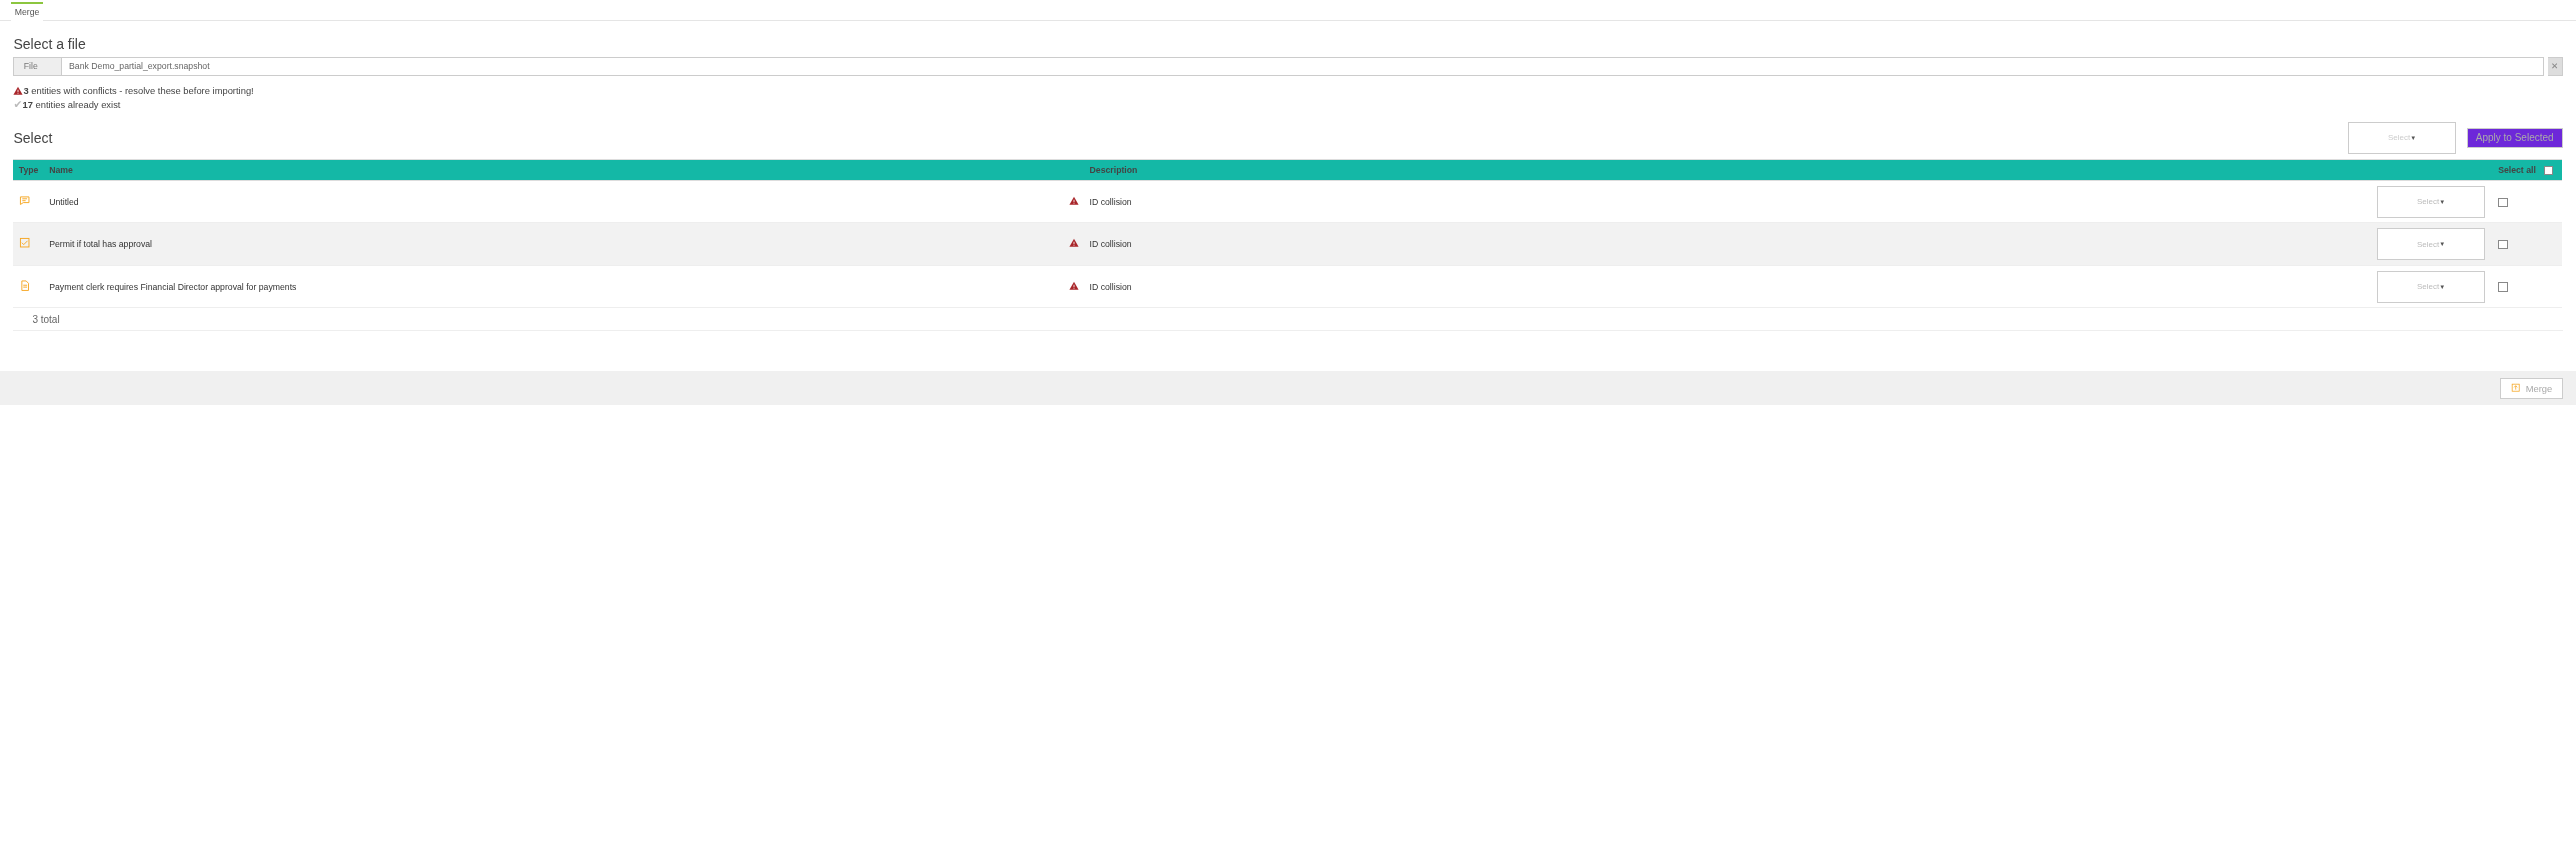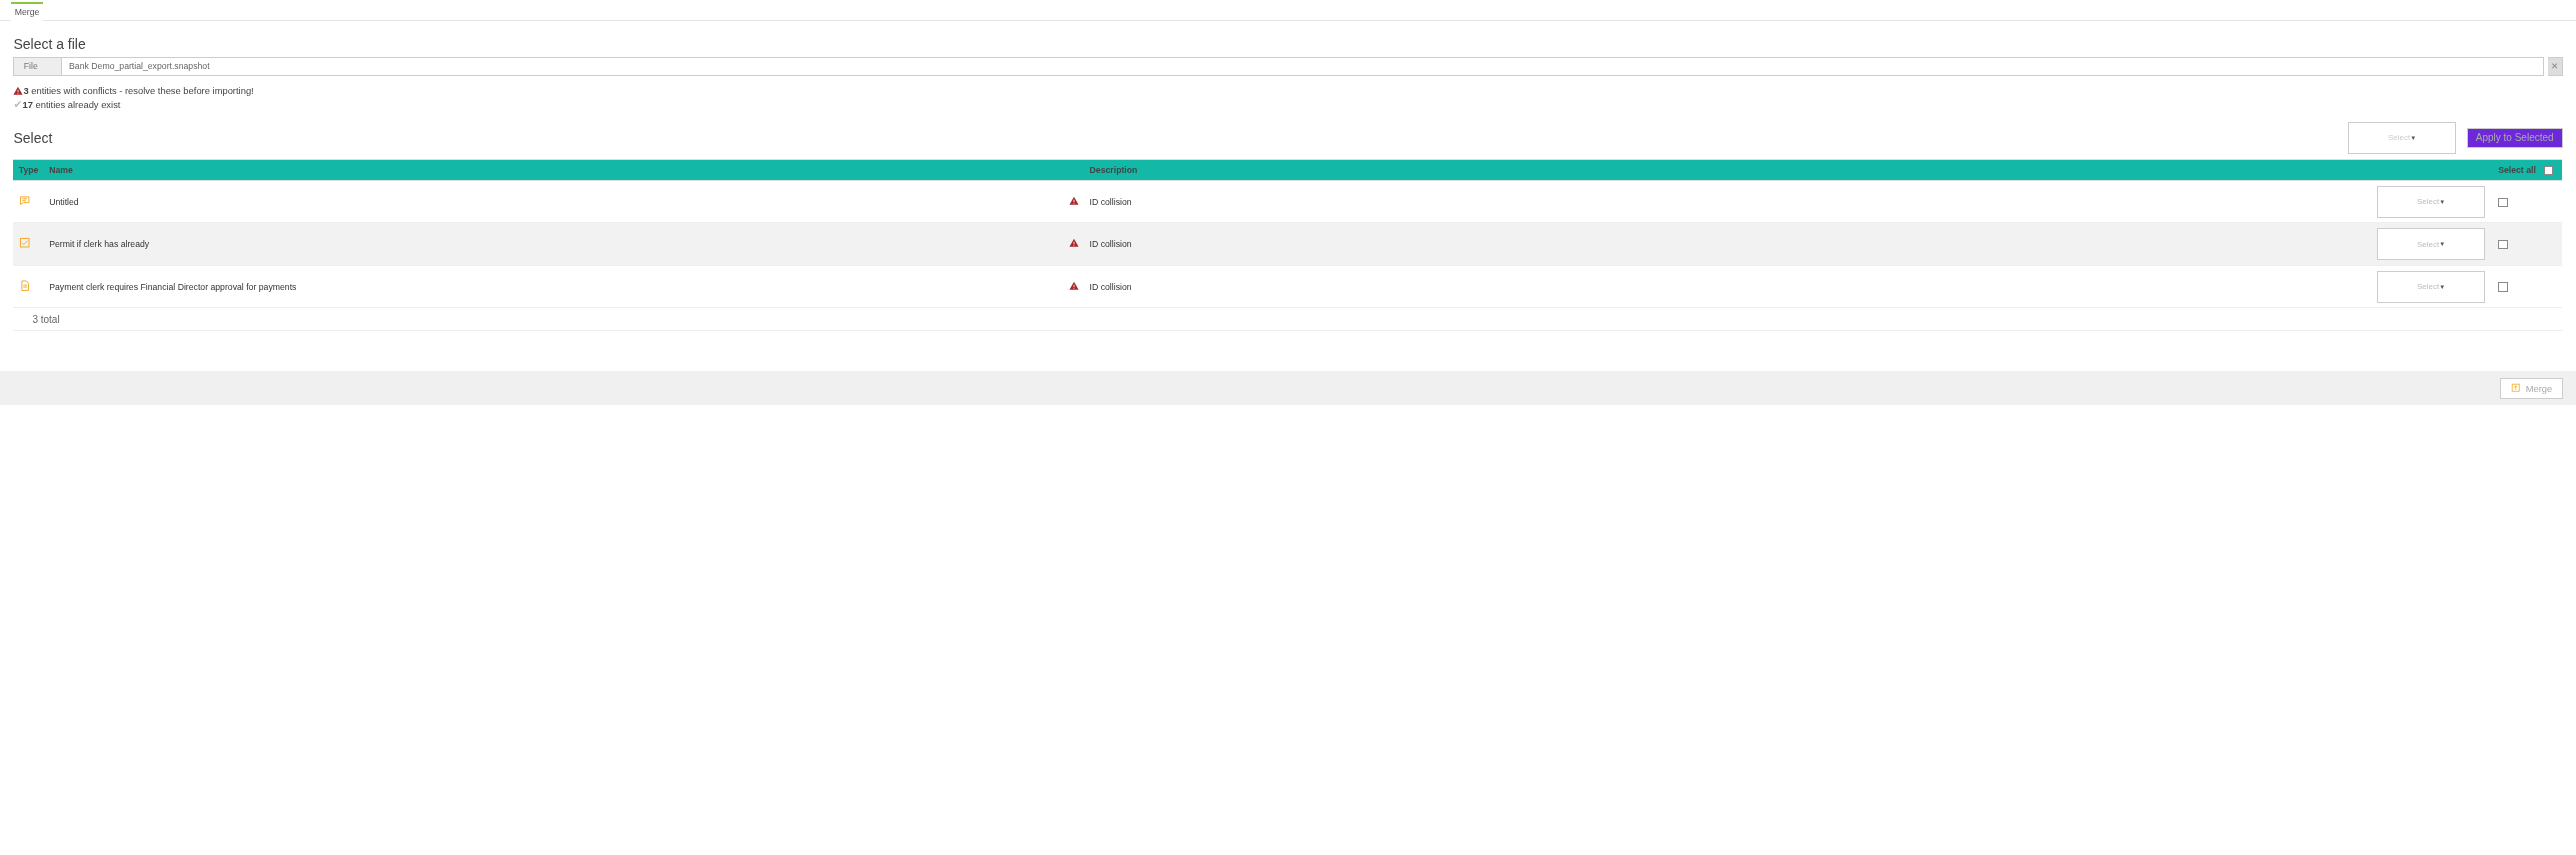--- a/index.html
+++ b/index.html
@@ -155,21 +155,21 @@
         </td>
         <td class="col-check"><span class="row-checkbox"></span></td>
       </tr>
       <tr class="alt">
         <td class="col-type">
           <svg class="type-icon" viewBox="0 0 24 24">
               <rect x="3" y="3" width="18" height="18" fill="none" stroke="#f5a623" stroke-width="2"></rect>
               <path d="M6 12l4 4 8-8" fill="none" stroke="#f5a623" stroke-width="2"></path>
             </svg>
         </td>
-        <td>Permit if clerk has already</td>
+        <td>Permit if total has approval</td>
         <td class="col-warn">
           <svg class="icon-warn" viewBox="0 0 24 24">
               <path fill="#a9262a" d="M12 2 1 21h22L12 2z"></path>
               <rect x="11" y="9" width="2" height="6" fill="#fff"></rect>
               <rect x="11" y="16.5" width="2" height="2" fill="#fff"></rect>
             </svg>
         </td>
         <td>ID collision</td>
         <td class="col-select">
           <div class="select-box">

